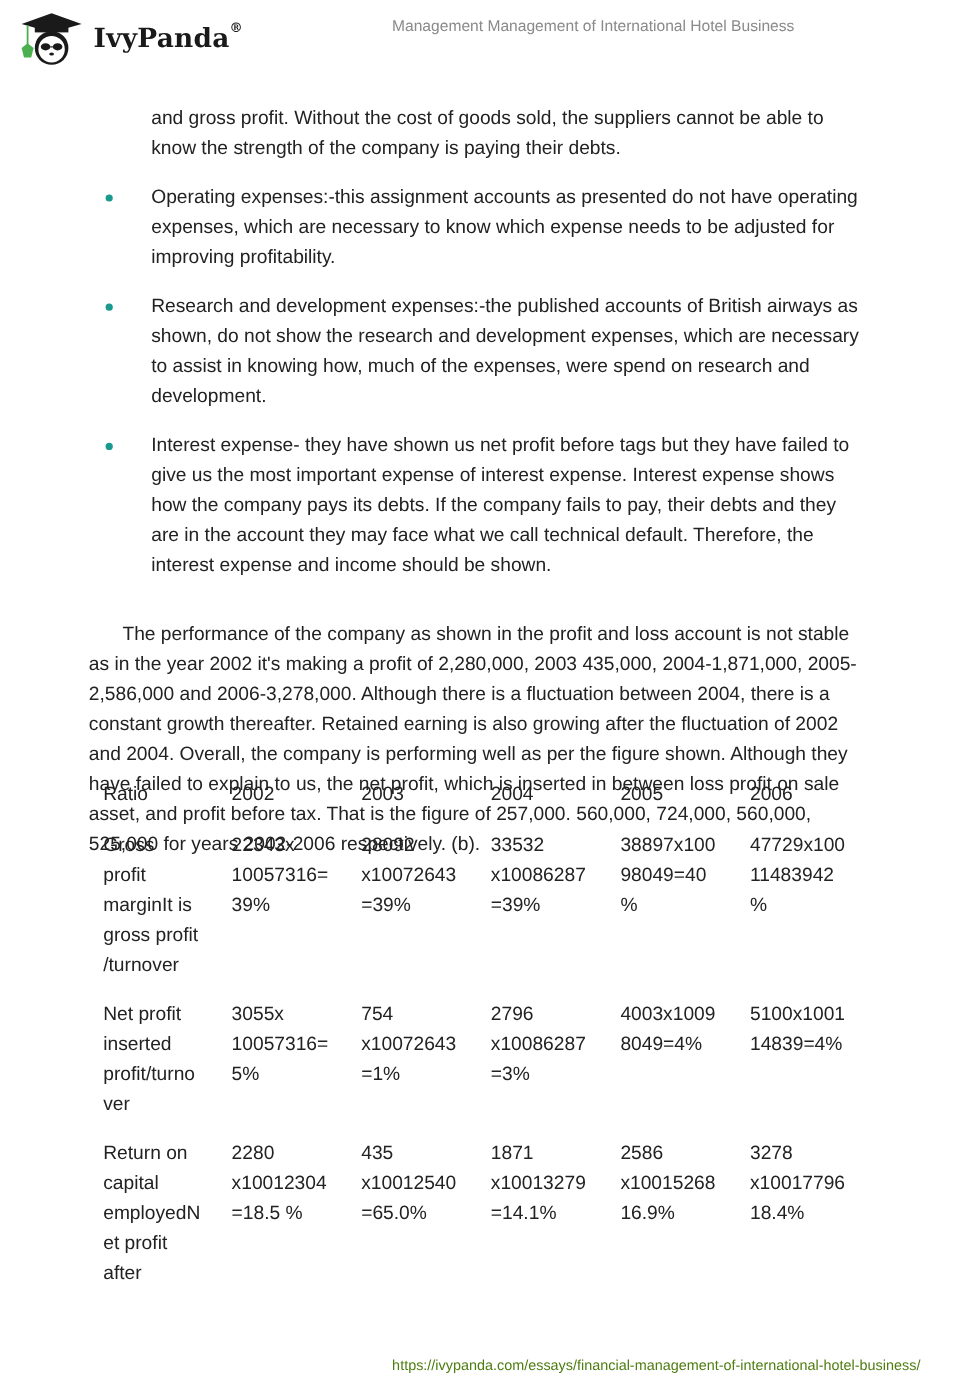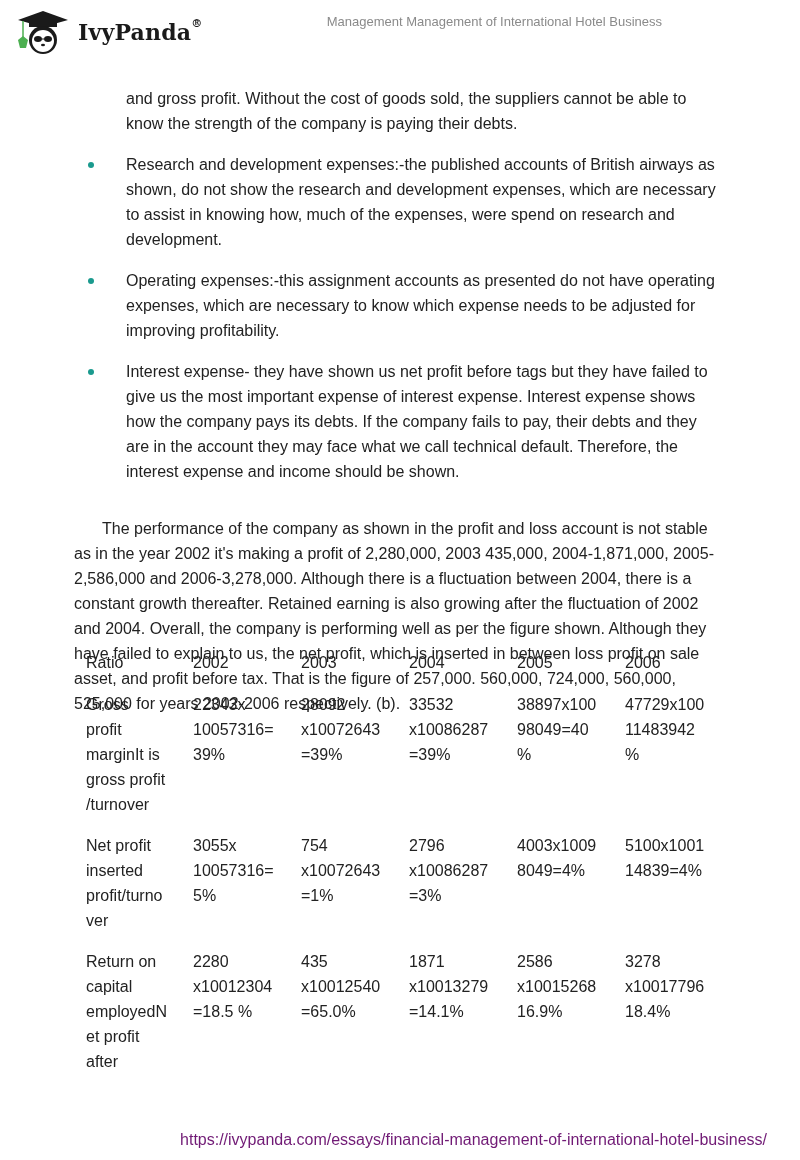--- a/index.html
+++ b/index.html
@@ -19,21 +19,21 @@
   .para { margin-top: 32px; text-indent: 28px; }
 
   table.ratios { position: absolute; left: 74px; top: 650px; border-collapse: collapse; font-size: 16px; line-height: 25px; color: #222; }
   table.ratios td { vertical-align: top; padding: 0 0 0 12px; }
   table.ratios td.c0 { width: 95px; }
   table.ratios td.cy { width: 96px; }
   table.ratios tr.head td { padding-bottom: 17px; }
   table.ratios tr.row td { padding-bottom: 16px; }
   .cell-line { display: block; white-space: nowrap; }
 
-  .footer-url { position: absolute; right: 33px; top: 1131px; font-size: 16px; color: #701a75; }
+  .footer-url { position: absolute; right: 33px; top: 1131px; font-size: 12px; color: #4d7c0f; }
 </style>
 </head>
 <body>
 
 <div class="header">
   <div class="logo">
     <svg viewBox="0 0 58 48">
 
       <polygon points="4,12 29,3 54,12 29,19" fill="#1a1a1a"></polygon>
       <rect x="15" y="13" width="28" height="6" fill="#1a1a1a"></rect>
@@ -49,22 +49,22 @@
       <ellipse cx="29" cy="37" rx="2" ry="1.3" fill="#1a1a1a"></ellipse>
     </svg>
     <span class="logo-text"><span>IvyPanda</span><sup>®</sup></span>
   </div>
   <div class="doc-title">Management Management of International Hotel Business</div>
 </div>
 
 <div class="content">
   <ul class="bullets">
     <li><span>and gross profit. Without the cost of goods sold, the suppliers cannot be able to know the strength of the company is paying their debts.</span></li>
+    <li><span class="dot"></span><span>Operating expenses:-this assignment accounts as presented do not have operating expenses, which are necessary to know which expense needs to be adjusted for improving profitability.</span></li>
     <li><span class="dot"></span><span>Research and development expenses:-the published accounts of British airways as shown, do not show the research and development expenses, which are necessary to assist in knowing how, much of the expenses, were spend on research and development.</span></li>
-    <li><span class="dot"></span><span>Operating expenses:-this assignment accounts as presented do not have operating expenses, which are necessary to know which expense needs to be adjusted for improving profitability.</span></li>
     <li><span class="dot"></span><span>Interest expense- they have shown us net profit before tags but they have failed to give us the most important expense of interest expense. Interest expense shows how the company pays its debts. If the company fails to pay, their debts and they are in the account they may face what we call technical default. Therefore, the interest expense and income should be shown.</span></li>
   </ul>
   <p class="para">The performance of the company as shown in the profit and loss account is not stable as in the year 2002 it's making a profit of 2,280,000, 2003 435,000, 2004-1,871,000, 2005-2,586,000 and 2006-3,278,000. Although there is a fluctuation between 2004, there is a constant growth thereafter. Retained earning is also growing after the fluctuation of 2002 and 2004. Overall, the company is performing well as per the figure shown. Although they have failed to explain to us, the net profit, which is inserted in between loss profit on sale asset, and profit before tax. That is the figure of 257,000. 560,000, 724,000, 560,000, 525,000 for years 2002-2006 respectively. (b).</p>
 </div>
 
 <table class="ratios">
   <tbody>
       <tr class="head">
     <td class="c0">Ratio</td>
     <td class="cy">2002</td>

